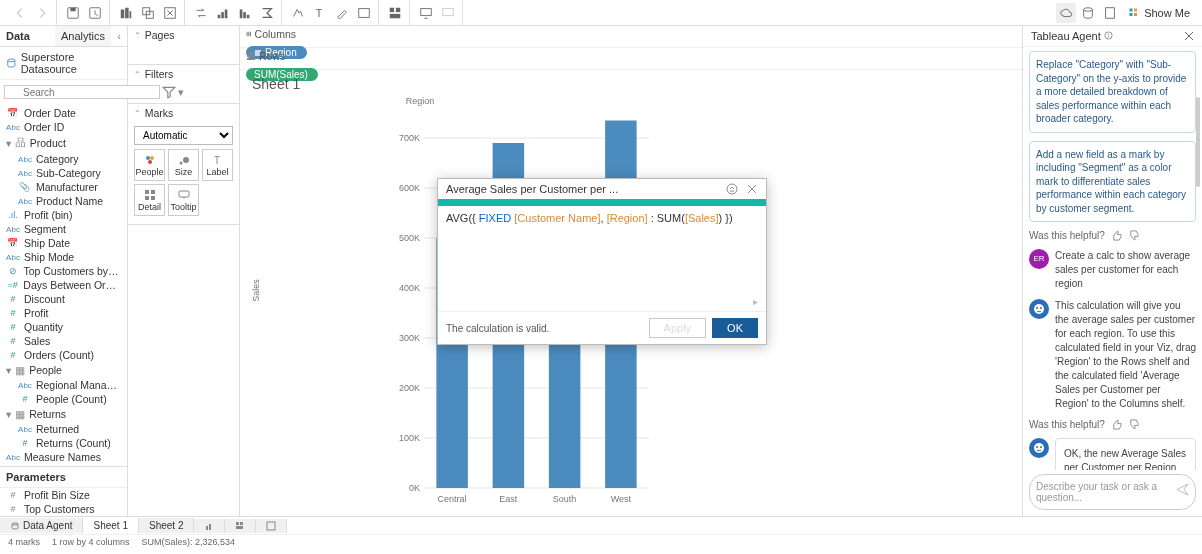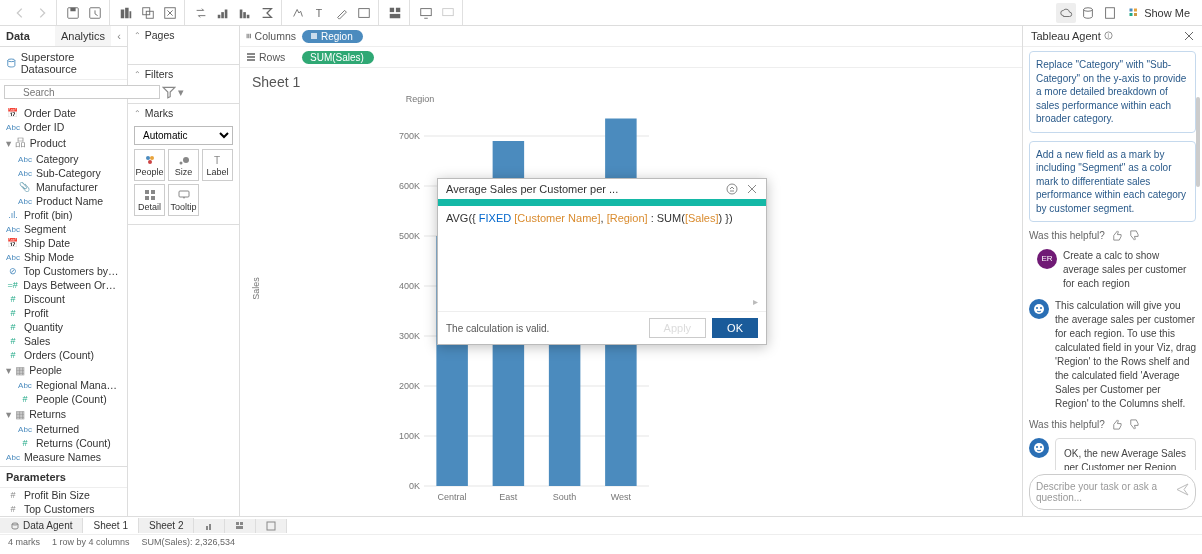--- a/index.html
+++ b/index.html
@@ -42,21 +42,21 @@
 .midcol { width: 112px; border-right: 1px solid #ddd; display: flex; flex-direction: column; }
 .shelf { border-bottom: 1px solid #ddd; }
 .shelf-hdr { padding: 3px 6px; font-size: 10.5px; cursor: pointer; display: flex; align-items: center; gap: 4px; }
 .shelf-body { padding: 4px 6px 8px; }
 .marks-select { width: 100%; border: 1px solid #bbb; height: 19px; font-size: 10px; padding: 0 4px; background: #fff; }
 .marks-grid { display: grid; grid-template-columns: repeat(3, 1fr); gap: 3px; margin-top: 4px; }
 .mark-cell { border: 1px solid #ccc; height: 32px; display: flex; flex-direction: column; align-items: center; justify-content: center; cursor: pointer; font-size: 9px; gap: 1px; }
 .mark-cell svg { width: 12px; height: 12px; }
 
 .canvascol { flex: 1; display: flex; flex-direction: column; }
-.shelfrow { display: flex; align-items: center; border-bottom: 1px solid #eee; padding: 2px 6px; gap: 6px; height: 22px; }
+.shelfrow { display: flex; align-items: flex-start; border-bottom: 1px solid #eee; padding: 2px 6px; gap: 6px; height: 22px; flex-direction: column; }
 .shelf-label { width: 50px; font-size: 10.5px; color: #555; display: flex; align-items: center; gap: 3px; }
 .pill { border-radius: 10px; padding: 1px 10px 1px 8px; font-size: 10px; color: #fff; display: inline-flex; align-items: center; gap: 3px; }
 .pill.blue { background: #4b8bbe; }
 .pill.green { background: #2fa874; }
 .pill svg { width: 8px; height: 8px; }
 
 .sheet-title { padding: 6px 12px 2px; font-size: 14px; color: #555; }
 .viz-area { flex: 1; position: relative; padding: 0 10px 10px; }
 .viz-header { text-align: center; font-size: 9px; color: #777; padding: 2px 0; }
 .chart-container { position: relative; height: 400px; margin-left: 24px; }
@@ -84,21 +84,21 @@
 .rightcol { width: 180px; border-left: 1px solid #ddd; display: flex; flex-direction: column; }
 .agent-hdr { display: flex; align-items: center; justify-content: space-between; padding: 4px 8px; border-bottom: 1px solid #eee; font-size: 11px; }
 .agent-hdr svg { width: 10px; height: 10px; }
 .agent-body { flex: 1; overflow-y: auto; padding: 4px 6px; display: flex; flex-direction: column; gap: 8px; position: relative; }
 .agent-body::after { content: ""; position: absolute; right: 2px; top: 50px; width: 4px; height: 90px; background: #ccc; border-radius: 2px; }
 .suggestion { border: 1px solid #c5d9ed; border-radius: 4px; padding: 6px; font-size: 10px; color: #2a5a8a; cursor: pointer; line-height: 1.35; }
 .helpful { font-size: 10px; color: #666; display: flex; align-items: center; gap: 6px; }
 .helpful svg { width: 11px; height: 11px; cursor: pointer; }
 .msg { display: flex; gap: 6px; font-size: 10px; line-height: 1.4; }
 .avatar { width: 20px; height: 20px; border-radius: 50%; display: flex; align-items: center; justify-content: center; color: #fff; font-size: 8px; flex-shrink: 0; }
-.avatar.user { background: #701a75; margin-left: 8px; }
+.avatar.user { background: #a21caf; }
 .avatar.bot { background: #2a6fb5; }
 .msg-text { flex: 1; color: #444; }
 .confirm-box { border: 1px solid #ddd; border-radius: 4px; padding: 8px; font-size: 10px; color: #444; line-height: 1.4; }
 .prompt-box { border: 1px solid #ccc; border-radius: 15px; margin: 4px 6px 6px; padding: 6px 24px 6px 6px; font-size: 10px; color: #999; position: relative; }
 .prompt-box svg { position: absolute; right: 6px; top: 8px; width: 13px; height: 13px; color: #bbb; }
 
 .bottombar { height: 18px; border-top: 1px solid #ddd; display: flex; align-items: center; font-size: 10px; }
 .btab { padding: 2px 10px; border-right: 1px solid #ddd; cursor: pointer; display: flex; align-items: center; gap: 3px; }
 .btab.active { background: #fff; font-weight: 500; }
 .btab:not(.active) { background: #f0f0f0; }

